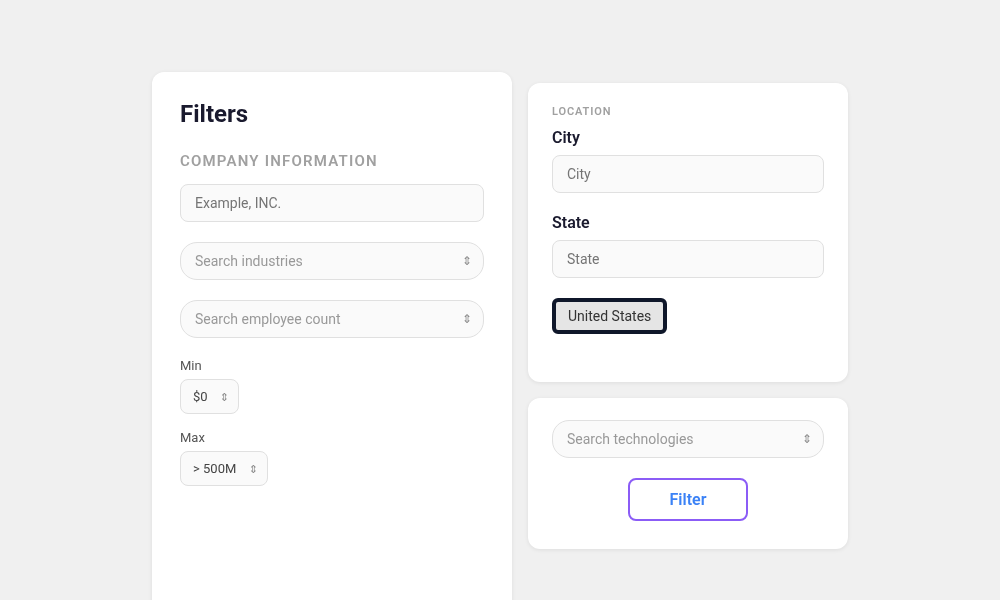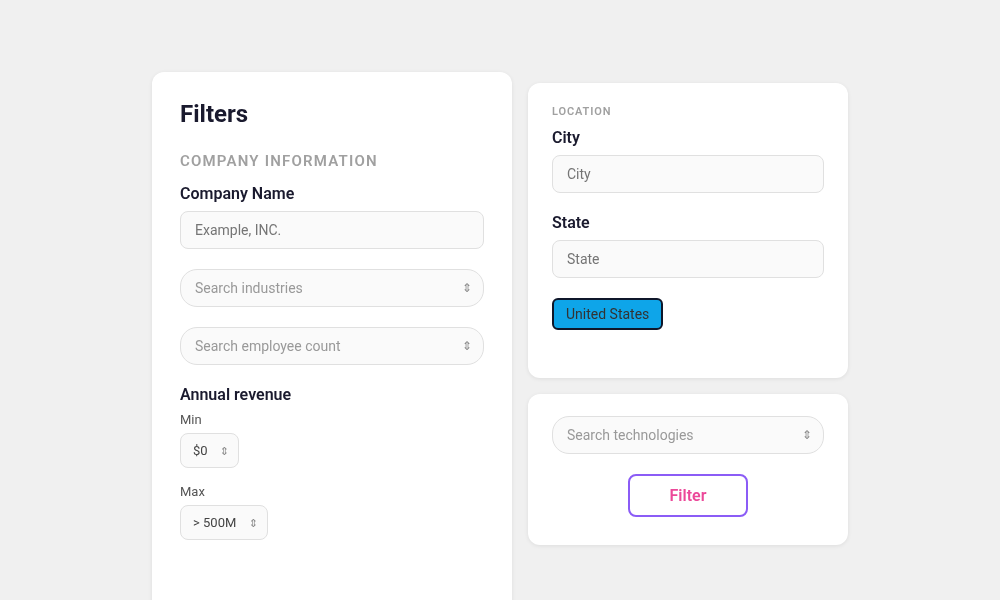--- a/index.html
+++ b/index.html
@@ -172,38 +172,38 @@
       top: 50%;
       transform: translateY(-50%);
       pointer-events: none;
       color: #888;
       font-size: 11px;
     }
 
     .country-badge {
       display: inline-flex;
       align-items: center;
-      background: #0ea5e9;
-      border: 2px solid #0f172a;
+      background: #e5e5e5;
+      border: 4px solid #0f172a;
       border-radius: 6px;
       padding: 6px 12px;
       font-size: 14px;
       color: #333;
     }
 
     .filter-button {
       display: block;
       margin: 18px auto 0 auto;
       padding: 10px 40px;
       background: #ffffff;
       border: 2px solid #8b5cf6;
       border-radius: 8px;
       font-size: 16px;
       font-weight: 600;
-      color: #ec4899;
+      color: #3b82f6;
       cursor: pointer;
       transition: background 0.15s;
     }
 
     .location-section-label {
       font-size: 11px;
       font-weight: 600;
       color: #a0a0a0;
       letter-spacing: 0.08em;
       text-transform: uppercase;
@@ -214,21 +214,20 @@
 <body>
 
 <div class="page-container">
 
   <div class="card left-card">
     <h1 class="filters-title">Filters</h1>
 
     <div class="section-label">COMPANY INFORMATION</div>
 
     <div class="field-group">
-      <div class="field-label">Company Name</div>
       <input class="text-input" type="text" placeholder="Example, INC." style="">
     </div>
 
     <div class="field-group">
       <div class="select-wrapper">
         <select class="select-input">
           <option value="">Search industries</option>
         </select>
         <span class="select-arrow">⇕</span>
       </div>
@@ -237,21 +236,20 @@
     <div class="field-group">
       <div class="select-wrapper">
         <select class="select-input">
           <option value="">Search employee count</option>
         </select>
         <span class="select-arrow">⇕</span>
       </div>
     </div>
 
     <div class="field-group">
-      <div class="field-label">Annual revenue</div>
       <div class="revenue-row">
         <div class="revenue-group">
           <div class="revenue-label">Min</div>
           <div class="revenue-select-wrapper">
             <select class="revenue-select">
               <option value="0">$0</option>
             </select>
             <span class="revenue-arrow">⇕</span>
           </div>
         </div>

